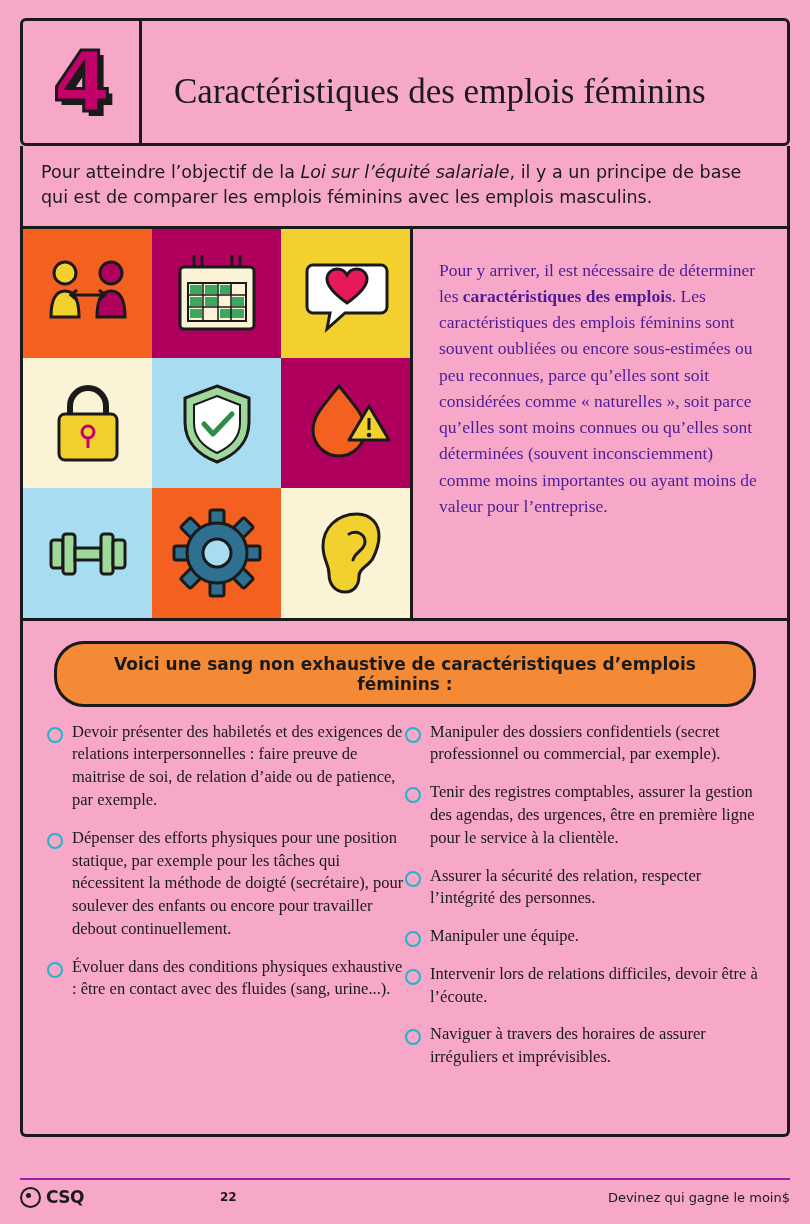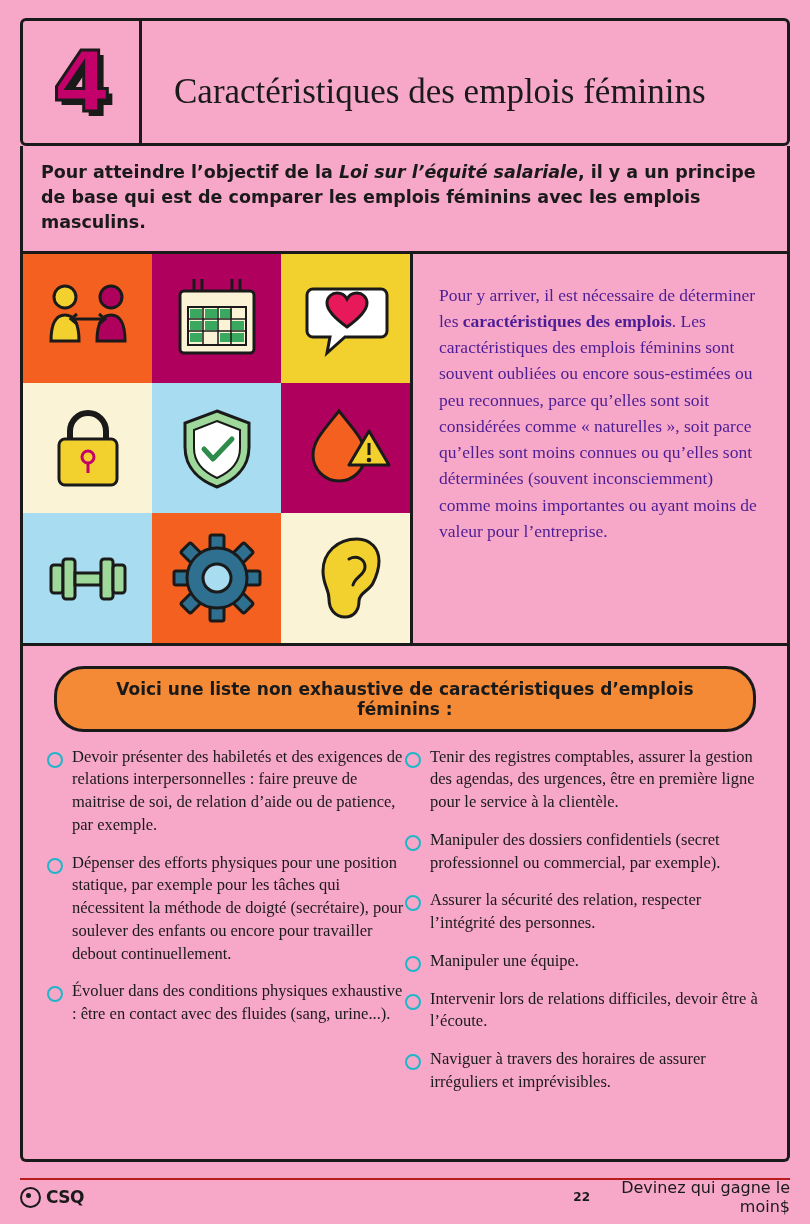--- a/index.html
+++ b/index.html
@@ -68,21 +68,21 @@
   .intro {
     border: 3px solid #1a1a1a;
     border-top: none;
     background: #f7a8c8;
     padding: 14px 18px 16px 18px;
     box-sizing: border-box;
   }
   .intro p {
     margin: 0;
     font-family: "DejaVu Sans", sans-serif;
-    font-weight: bold;
+    font-weight: normal;
     font-size: 17.5px;
     line-height: 1.42;
     color: #1a1a1a;
   }
   .intro .ital {
     font-style: italic;
   }
 
   
   .middle {
@@ -173,21 +173,21 @@
     color: #1a1a1a;
   }
 
   
   .footer {
     position: absolute;
     left: 20px;
     right: 20px;
     bottom: 10px;
     height: 34px;
-    border-top: 2px solid #b91c1c;
+    border-top: 2px solid #a21caf;
     display: flex;
     align-items: center;
     font-family: "DejaVu Sans", sans-serif;
     font-size: 11px;
     color: #1a1a1a;
   }
   .footer .left {
     display: flex;
     align-items: center;
     gap: 5px;
@@ -208,28 +208,28 @@
     border-radius: 50%;
   }
   .logo-text {
     font-family: "DejaVu Sans", sans-serif;
     font-weight: bold;
     font-size: 17px;
     letter-spacing: -0.5px;
   }
   .footer .center {
     flex: 1;
-    text-align: right;
+    text-align: left;
     font-weight: bold;
     font-size: 12px;
   }
   .footer .right {
     width: 200px;
     text-align: right;
-    font-size: 16px;
+    font-size: 13px;
   }
 </style>
 </head>
 <body>
 
 <div class="page">
 
   <div class="header">
     <div class="num-box">
       <div class="num">4</div>
@@ -355,44 +355,44 @@
         </svg>
       </div>
     </div>
 
     <div class="text-col">
       <p><span>Pour y arriver, il est nécessaire de déterminer les </span><b>caractéristiques des emplois</b><span>. Les caractéristiques des emplois féminins sont souvent oubliées ou encore sous-estimées ou peu reconnues, parce qu’elles sont soit considérées comme « naturelles », soit parce qu’elles sont moins connues ou qu’elles sont déterminées (souvent inconsciemment) comme moins importantes ou ayant moins de valeur pour l’entreprise.</span></p>
     </div>
   </div>
 
   <div class="listsec">
-    <div class="pill">Voici une liste non exhaustive de caractéristiques d’emplois féminins :</div>
+    <div class="pill">Voici une sang non exhaustive de caractéristiques d’emplois féminins :</div>
     <div class="cols">
       <div class="col">
         <div class="item">
           <span class="bullet"></span>
           <span class="item-text">Devoir présenter des habiletés et des exigences de relations interpersonnelles : faire preuve de maitrise de soi, de relation d’aide ou de patience, par exemple.</span>
         </div>
         <div class="item">
           <span class="bullet"></span>
           <span class="item-text">Dépenser des efforts physiques pour une position statique, par exemple pour les tâches qui nécessitent la méthode de doigté (secrétaire), pour soulever des enfants ou encore pour travailler debout continuellement.</span>
         </div>
         <div class="item">
           <span class="bullet"></span>
           <span class="item-text">Évoluer dans des conditions physiques exhaustive : être en contact avec des fluides (sang, urine...).</span>
         </div>
       </div>
       <div class="col">
         <div class="item">
           <span class="bullet"></span>
+          <span class="item-text">Manipuler des dossiers confidentiels (secret professionnel ou commercial, par exemple).</span>
+        </div>
+        <div class="item">
+          <span class="bullet"></span>
           <span class="item-text">Tenir des registres comptables, assurer la gestion des agendas, des urgences, être en première ligne pour le service à la clientèle.</span>
-        </div>
-        <div class="item">
-          <span class="bullet"></span>
-          <span class="item-text">Manipuler des dossiers confidentiels (secret professionnel ou commercial, par exemple).</span>
         </div>
         <div class="item">
           <span class="bullet"></span>
           <span class="item-text">Assurer la sécurité des relation, respecter l’intégrité des personnes.</span>
         </div>
         <div class="item">
           <span class="bullet"></span>
           <span class="item-text">Manipuler une équipe.</span>
         </div>
         <div class="item">

